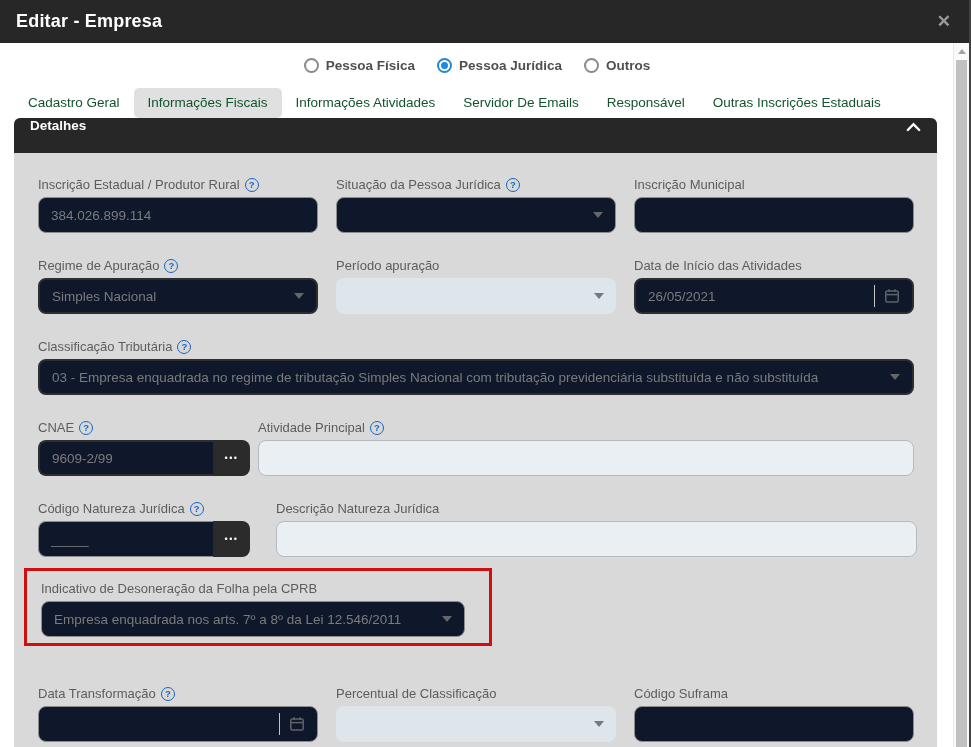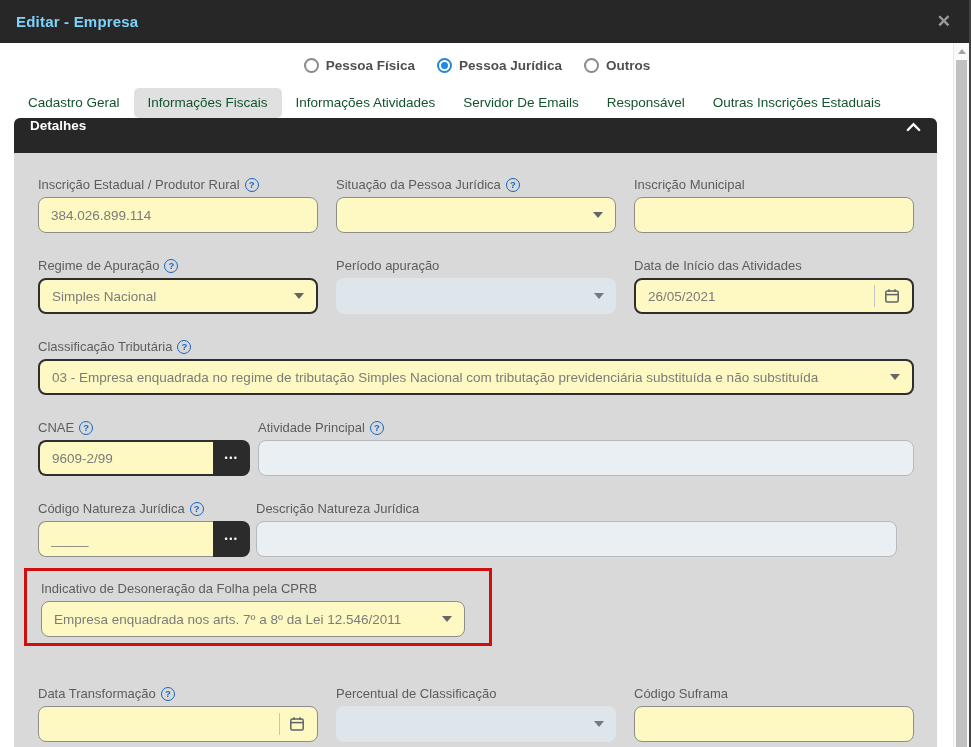--- a/index.html
+++ b/index.html
@@ -12,21 +12,21 @@
   }
 
   
   .modal-header {
     height: 43px;
     background: #272727;
     display: flex;
     align-items: center;
     padding: 0 16px;
   }
-  .modal-title { color: #7dd3fc; font-size: 15px; font-weight: bold; letter-spacing: .2px; }
+  .modal-title { color: #ffffff; font-size: 18px; font-weight: bold; letter-spacing: .2px; }
   .close-btn {
     margin-left: auto; margin-right: 4px;
     color: #9a9a9a; font-size: 17px; font-weight: bold; cursor: pointer; line-height: 1;
   }
 
   
   .radio-row {
     display: flex; justify-content: center; align-items: center;
     gap: 22px; height: 44px; padding-right: 17px; font-weight: bold;
   }
@@ -61,37 +61,37 @@
   .card-body {
     background: #d9d9d9; height: 594px;
     padding: 24px 0 0 24px;
     display: flex; flex-direction: column;
   }
 
   
   .form-row { display: grid; grid-template-columns: 280px 280px 280px; column-gap: 18px; margin-bottom: 25px; }
   .form-row.full { grid-template-columns: 876px; }
   .form-row.composite-a { grid-template-columns: 212px 656px; column-gap: 8px; }
-  .form-row.composite-b { grid-template-columns: 212px 641px; column-gap: 6px; }
+  .form-row.composite-b { grid-template-columns: 212px 641px; column-gap: 26px; }
 
   .field-label {
     font-size: 13px; color: #5d5d5d; line-height: 16px; margin-bottom: 4px;
     display: flex; align-items: center; gap: 5px; white-space: nowrap; text-align: center;
   }
   .info-icon {
     width: 14px; height: 14px; flex: none;
     border: 1px solid #1666c5; border-radius: 50%;
     color: #1666c5; font-size: 9.5px; font-weight: bold;
     display: inline-flex; align-items: center; justify-content: center;
     cursor: pointer;
   }
 
   .control {
     height: 36px; border-radius: 8px;
-    background: #fef9c3; border: 1px solid #8d8d8d;
+    background: #0f172a; border: 1px solid #8d8d8d;
     display: flex; align-items: center;
     padding: 0 12px; font-size: 13.5px; color: #7b7b7b;
   }
   .control.dark { border: 2px solid #2e2e2e; }
   .control-input {
     width: 100%; border: none; outline: none; background: transparent;
     color: #7b7b7b; font-size: 13.5px; font-family: inherit; padding: 0;
   }
   .select-value { overflow: hidden; white-space: nowrap; text-overflow: ellipsis; padding-right: 8px; }
   .caret {

